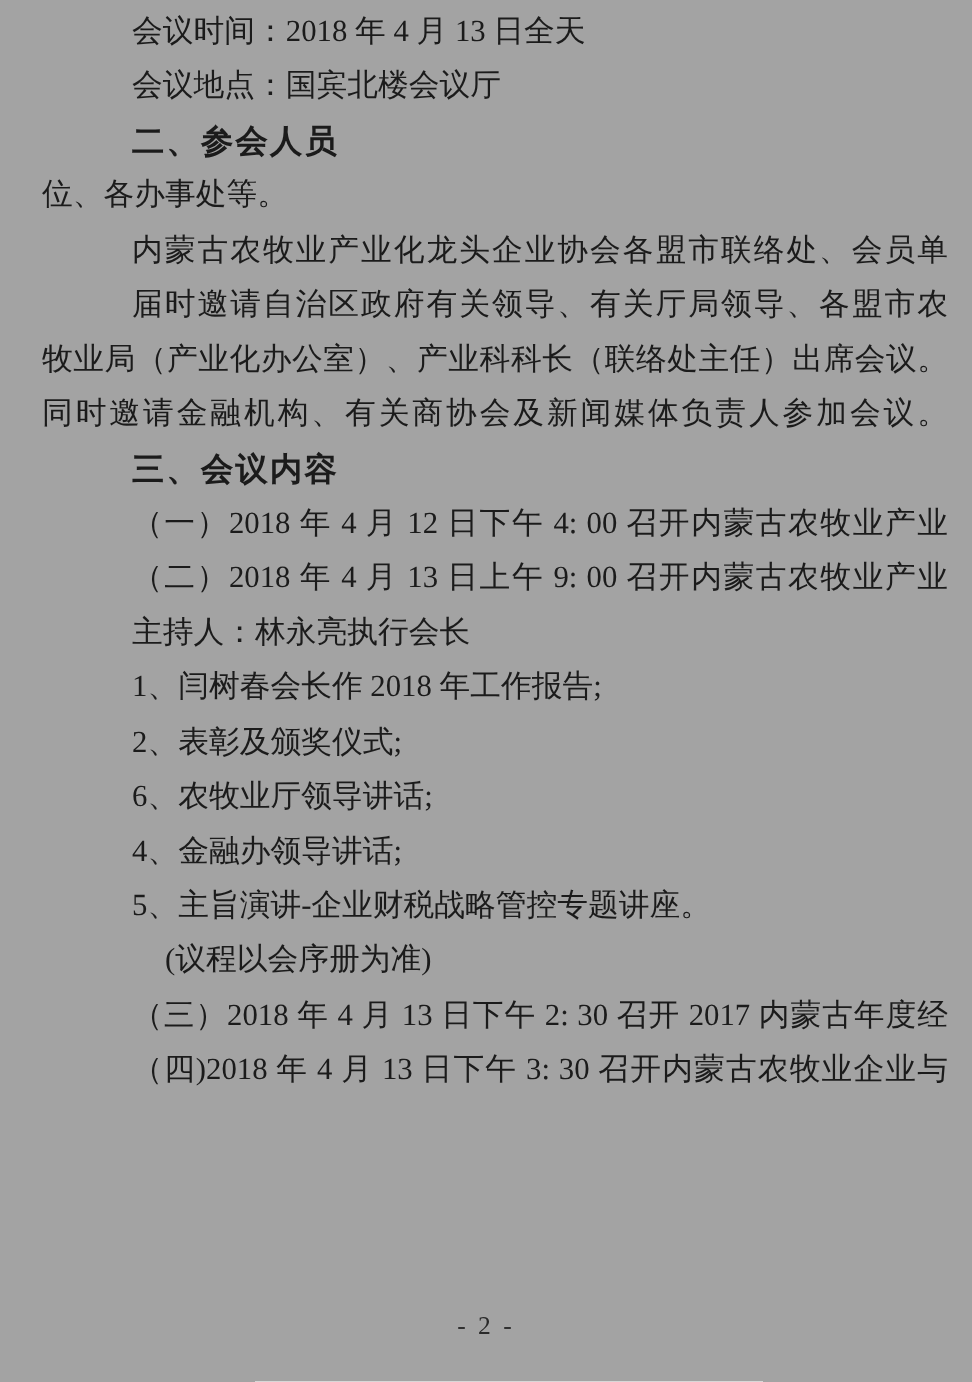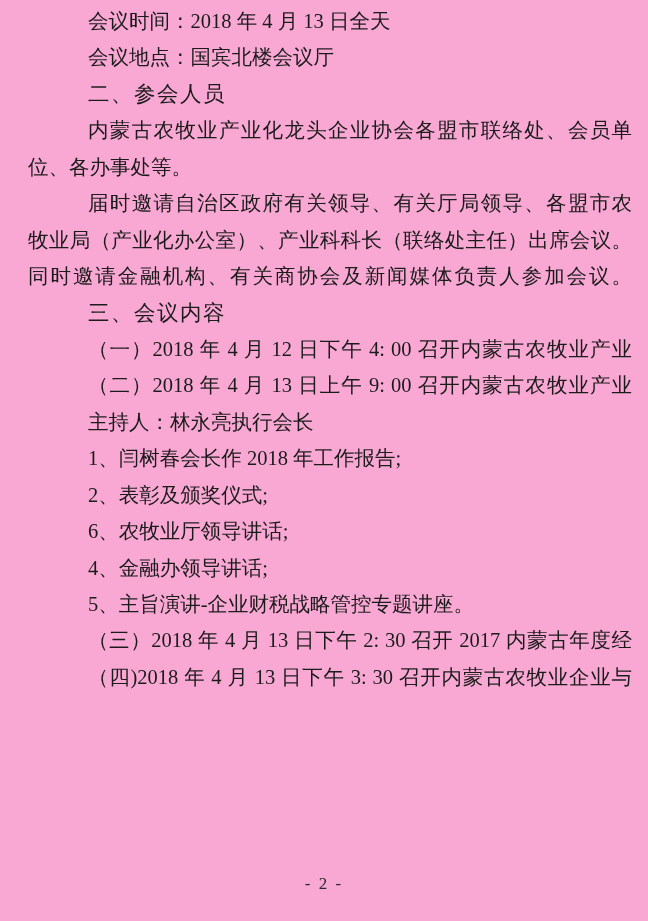--- a/index.html
+++ b/index.html
@@ -4,21 +4,21 @@
 <style>
   html, body {
     margin: 0;
     padding: 0;
     background: #ffffff;
   }
   .page {
     position: relative;
     width: 648px;
     height: 921px;
-    background: #f9a8d4;
+    background: #a3a3a3;
     overflow: hidden;
     font-family: "Liberation Serif", "DejaVu Serif", serif;
     color: #1b1b1b;
   }
   .doc {
     position: absolute;
     left: 28px;
     top: 3px;
     width: 604px;
   }
@@ -31,21 +31,21 @@
   }
   .line.full {
     white-space: normal;
     text-align: justify;
     text-align-last: justify;
   }
   .line.indent-first { padding-left: 60px; }
   .line.indent-deep  { padding-left: 82px; }
   .line.heading {
     font-family: "Liberation Sans", "DejaVu Sans", sans-serif;
-    font-weight: 400;
+    font-weight: 700;
     font-size: 21.5px;
     letter-spacing: 1.5px;
   }
   .footer {
     position: absolute;
     top: 874px;
     left: 0;
     width: 100%;
     text-align: center;
     font-size: 17px;
@@ -54,31 +54,32 @@
   }
 </style>
 </head>
 <body>
 
 <div class="page">
   <div class="doc" id="doc-body">
       <div class="line indent-first">会议时间：2018 年 4 月 13 日全天</div>
       <div class="line indent-first">会议地点：国宾北楼会议厅</div>
       <div class="line heading indent-first">二、参会人员</div>
+      <div class="line">位、各办事处等。</div>
       <div class="line indent-first full">内蒙古农牧业产业化龙头企业协会各盟市联络处、会员单</div>
-      <div class="line">位、各办事处等。</div>
       <div class="line indent-first full">届时邀请自治区政府有关领导、有关厅局领导、各盟市农</div>
       <div class="line full">牧业局（产业化办公室）、产业科科长（联络处主任）出席会议。</div>
       <div class="line full">同时邀请金融机构、有关商协会及新闻媒体负责人参加会议。</div>
       <div class="line heading indent-first">三、会议内容</div>
       <div class="line indent-first full">（一）2018 年 4 月 12 日下午 4: 00 召开内蒙古农牧业产业</div>
       <div class="line indent-first full">（二）2018 年 4 月 13 日上午 9: 00 召开内蒙古农牧业产业</div>
       <div class="line indent-first">主持人：林永亮执行会长</div>
       <div class="line indent-first">1、闫树春会长作 2018 年工作报告;</div>
       <div class="line indent-first">2、表彰及颁奖仪式;</div>
       <div class="line indent-first">6、农牧业厅领导讲话;</div>
       <div class="line indent-first">4、金融办领导讲话;</div>
       <div class="line indent-first">5、主旨演讲-企业财税战略管控专题讲座。</div>
+      <div class="line indent-deep">(议程以会序册为准)</div>
       <div class="line indent-first full">（三）2018 年 4 月 13 日下午 2: 30 召开 2017 内蒙古年度经</div>
       <div class="line indent-first full">（四)2018 年 4 月 13 日下午 3: 30 召开内蒙古农牧业企业与</div>
     </div>
   <div class="footer">- 2 -</div>
 </div>
 
 </body></html>

